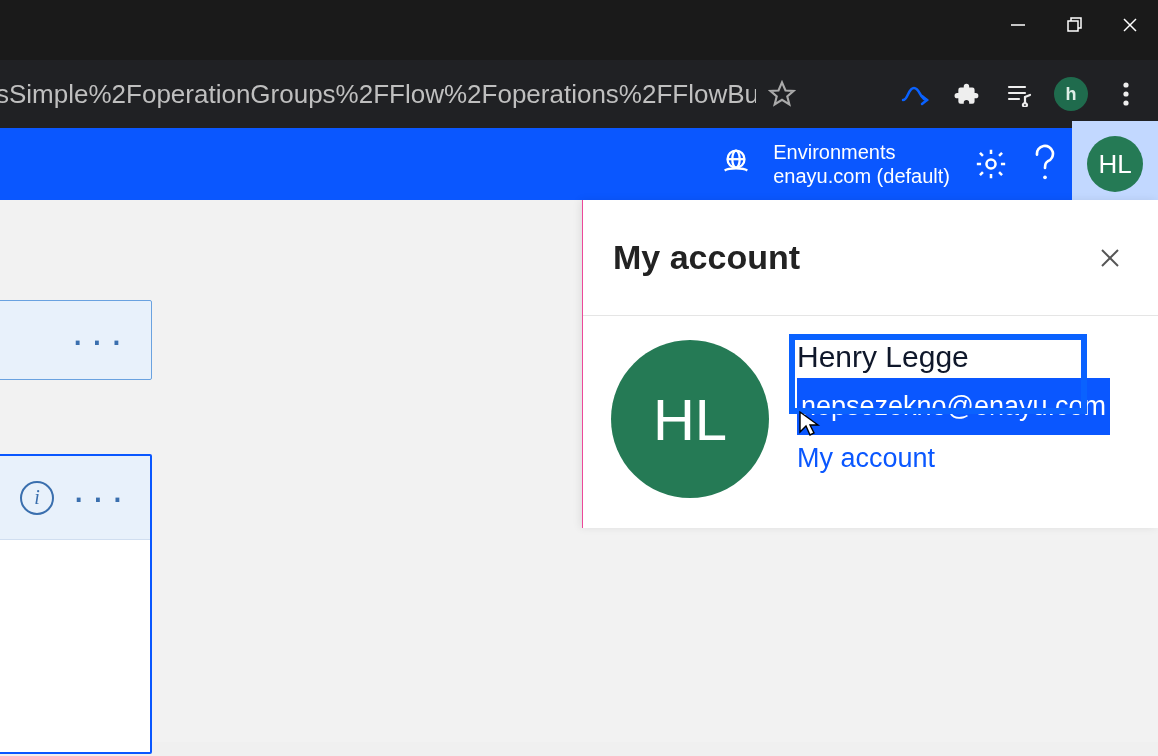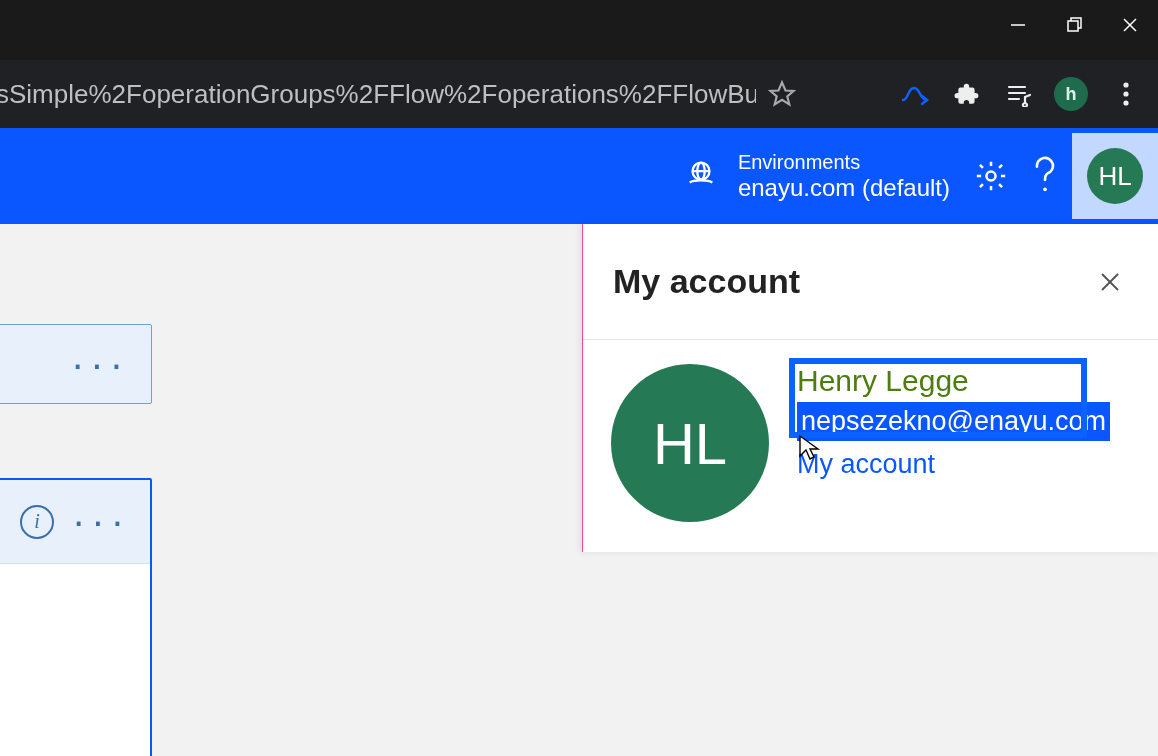--- a/index.html
+++ b/index.html
@@ -14,25 +14,25 @@
   .browserbar { background: #202124; height: 68px; display: flex; align-items: center; padding: 0 8px 0 0; }
   .omnibox { flex: 0 0 auto; width: 760px; height: 44px; background: #202124; color: #bfbfbf; font-size: 26px; display: flex; align-items: center; padding: 0 10px 0 0; overflow: hidden; white-space: nowrap; margin-left: -4px; }
   .spacer { flex: 1; }
   .star { width: 52px; height: 44px; display: flex; align-items: center; justify-content: center; cursor: pointer; }
   .ext-row { display: flex; align-items: center; gap: 18px; margin-left: 14px; margin-right: 4px; }
   .ext-icon { width: 34px; height: 34px; display: flex; align-items: center; justify-content: center; cursor: pointer; }
   .profile-badge { width: 34px; height: 34px; border-radius: 50%; background: #1f6b4d; color: #dfeee7; font-size: 18px; font-weight: 600; display: flex; align-items: center; justify-content: center; cursor: pointer; }
   .chrome-menu { width: 40px; height: 40px; display: flex; align-items: center; justify-content: center; cursor: pointer; }
 
   
-  .app-header { background: #0a57ff; height: 96px; display: flex; align-items: center; justify-content: flex-end; color: #fff; }
+  .app-header { background: #0a57ff; height: 72px; display: flex; align-items: center; justify-content: flex-end; color: #fff; }
   .env-block { display: flex; align-items: center; gap: 20px; margin-right: 14px; cursor: pointer; }
   .env-text { display: flex; flex-direction: column; line-height: 1.2; }
   .env-label { font-size: 20px; font-weight: 400; }
-  .env-value { font-size: 24px; font-weight: 400; }
+  .env-value { font-size: 20px; font-weight: 400; }
   .hdr-icon { width: 54px; height: 54px; display: flex; align-items: center; justify-content: center; cursor: pointer; }
   .avatar-corner { width: 86px; height: 86px; background: #c2d8ff; display: flex; align-items: center; justify-content: center; cursor: pointer; }
   .avatar-small { width: 56px; height: 56px; border-radius: 50%; background: #257a55; color: #fff; font-size: 26px; font-weight: 400; display: flex; align-items: center; justify-content: center; }
 
   
   .canvas { position: relative; background: #f2f2f2; height: 542px; }
 
   
   .card1 { position: absolute; top: 100px; left: -180px; width: 332px; height: 80px; background: #e8f1fb; border: 1px solid #6aa2e0; border-radius: 2px; }
   .card1 .dots { position: absolute; right: 22px; top: 50%; transform: translateY(-50%); font-size: 40px; letter-spacing: 6px; color: #3a6fae; cursor: pointer; }
@@ -45,22 +45,22 @@
 
   
   .panel { position: absolute; top: 0; right: 0; width: 576px; background: #fff; border-left: 1px solid #ec4899; box-shadow: -2px 0 8px rgba(0,0,0,0.08); }
   .panel-head { height: 116px; display: flex; align-items: center; justify-content: space-between; padding: 0 28px 0 30px; border-bottom: 1px solid #e5e5e5; }
   .panel-title { font-size: 34px; font-weight: 600; color: #222; }
   .panel-close { width: 40px; height: 40px; display: flex; align-items: center; justify-content: center; cursor: pointer; font-size: 28px; color: #555; }
 
   .panel-body { display: flex; padding: 24px 28px 30px 28px; gap: 28px; }
   .big-avatar { width: 158px; height: 158px; border-radius: 50%; background: #257a55; color: #fff; font-size: 58px; font-weight: 400; display: flex; align-items: center; justify-content: center; flex: 0 0 auto; }
   .acct-text { display: flex; flex-direction: column; gap: 4px; font-size: 27px; position: relative; }
-  .acct-name { color: #4d7c0f; font-weight: 400; font-size: 30px; }
-  .acct-email { color: #fff; background: #0a57ff; padding: 4px 4px; display: inline-block; }
+  .acct-name { color: #0f172a; font-weight: 400; font-size: 30px; }
+  .acct-email { color: #fff; background: #0a57ff; padding: 13px 4px; display: inline-block; }
   .acct-link { color: #0a57ff; cursor: pointer; font-size: 27px; margin-top: 4px; }
   .highlight-box { position: absolute; border: 6px solid #0a62ff; pointer-events: none; }
   .cursor-overlay { position: absolute; width: 24px; height: 28px; pointer-events: none; }
 
 </style>
 </head>
 <body>
 
 <div class="titlebar">
   <div class="win-btn">

